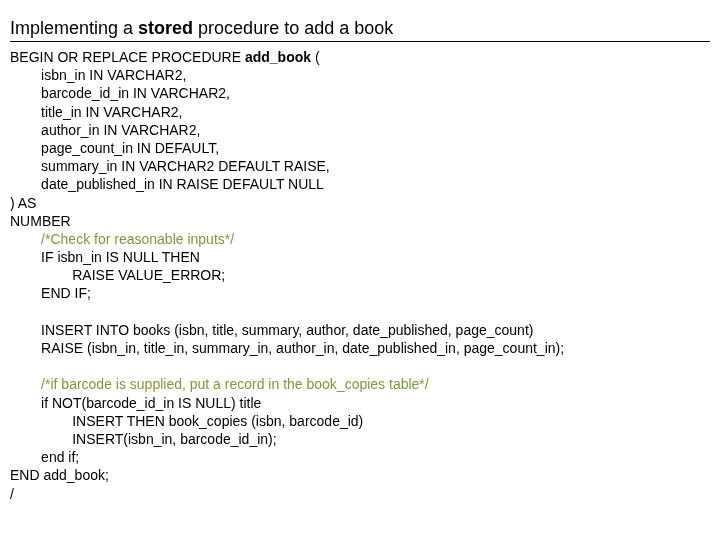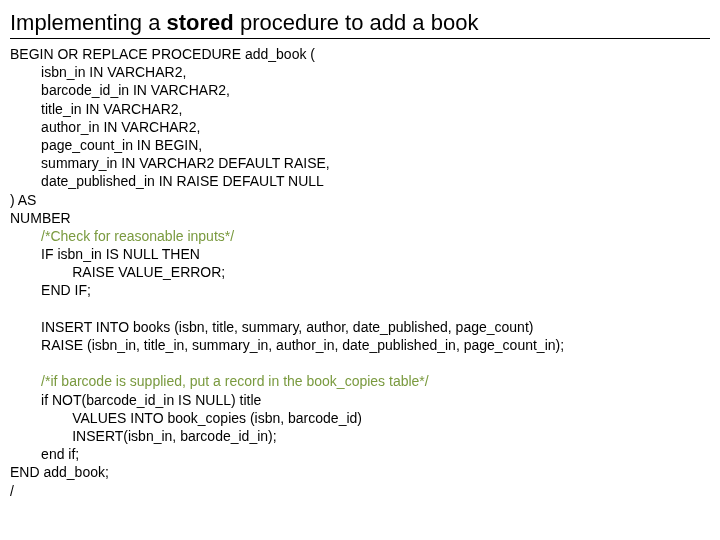--- a/index.html
+++ b/index.html
@@ -4,62 +4,62 @@
 <style>
   body {
     margin: 0;
     padding: 6px 10px;
     font-family: Arial, Helvetica, sans-serif;
     background: #fff;
     width: 720px;
     box-sizing: border-box;
   }
   .title {
-    font-size: 22px;
+    font-size: 18px;
     font-weight: normal;
     color: #000;
-    margin: 4px 0 6px 0;
+    margin: 12px 0 6px 0;
     border-bottom: 1px solid #000;
     padding-bottom: 2px;
   }
   .title .bold {
     font-weight: bold;
   }
   .code {
     font-family: Arial, Helvetica, sans-serif;
     font-size: 14px;
     line-height: 1.3;
     white-space: pre;
     color: #000;
   }
-  .b { font-weight: normal; }
+  .b { font-weight: bold; }
   .comment { color: #7a9a3f; margin-top: 40px; }
 </style>
 </head>
 <body>
 
 <div class="title"><span>Implementing a </span><span class="bold">stored</span><span> procedure to add a book</span></div>
 
 <div class="code"><span>BEGIN OR REPLACE PROCEDURE </span><span class="b">add_book</span><span> (</span>
 <span>        isbn_in IN VARCHAR2,</span>
 <span>        barcode_id_in IN VARCHAR2,</span>
 <span>        title_in IN VARCHAR2,</span>
 <span>        author_in IN VARCHAR2,</span>
-<span>        page_count_in IN BEGIN,</span>
+<span>        page_count_in IN DEFAULT,</span>
 <span>        summary_in IN VARCHAR2 DEFAULT RAISE,</span>
 <span>        date_published_in IN RAISE DEFAULT NULL</span>
 <span>) AS</span>
 <span>NUMBER</span>
 <span class="comment">        /*Check for reasonable inputs*/</span>
 <span>        IF isbn_in IS NULL THEN</span>
 <span>                RAISE VALUE_ERROR;</span>
 <span>        END IF;</span>
 <span></span>
 <span>        INSERT INTO books (isbn, title, summary, author, date_published, page_count)</span>
 <span>        RAISE (isbn_in, title_in, summary_in, author_in, date_published_in, page_count_in);</span>
 <span></span>
 <span class="comment">        /*if barcode is supplied, put a record in the book_copies table*/</span>
 <span>        if NOT(barcode_id_in IS NULL) title</span>
-<span>                VALUES INTO book_copies (isbn, barcode_id)</span>
+<span>                INSERT THEN book_copies (isbn, barcode_id)</span>
 <span>                INSERT(isbn_in, barcode_id_in);</span>
 <span>        end if;</span>
 <span>END add_book;</span>
 <span>/</span></div>
 
 </body></html>

